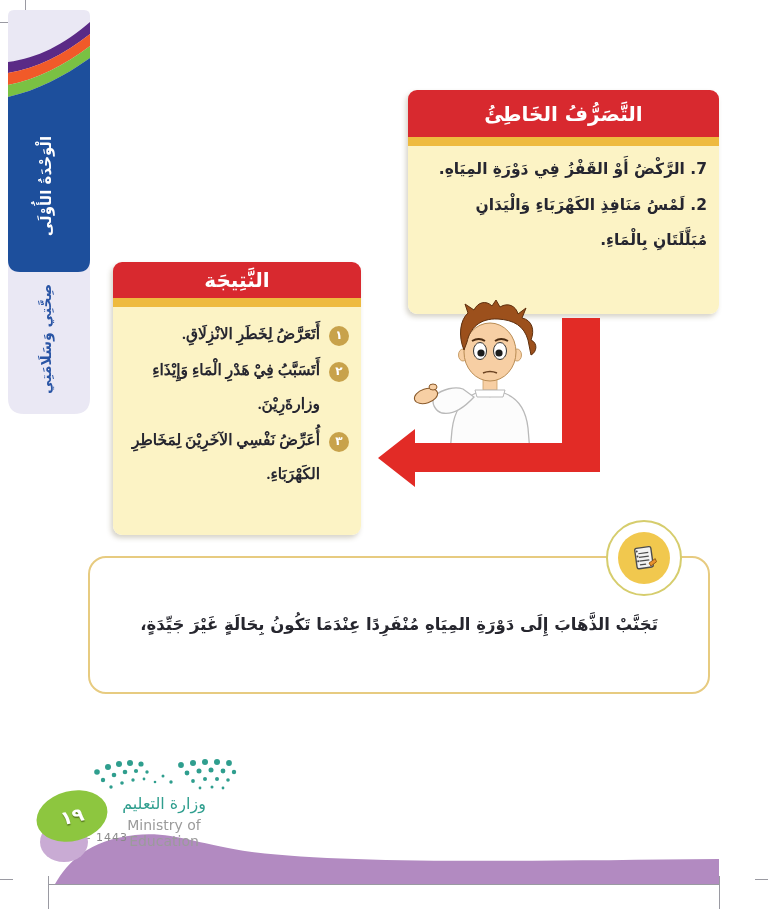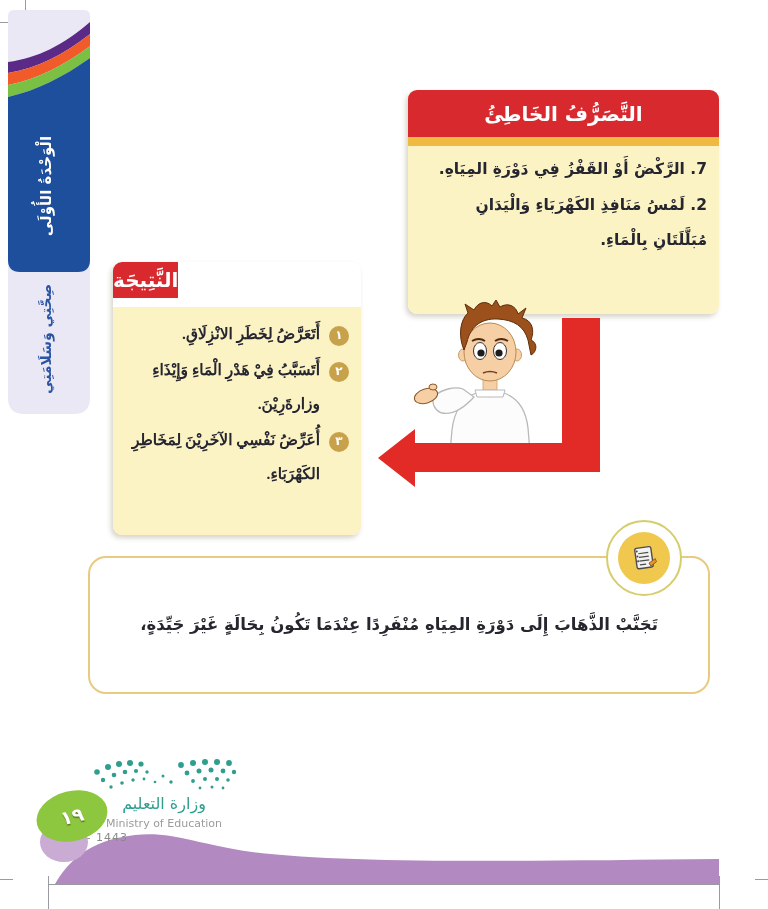--- a/index.html
+++ b/index.html
@@ -27,21 +27,21 @@
     background:#d8292f;color:#fff;font-weight:bold;font-size:20px;
     display:flex;align-items:center;justify-content:center;flex:0 0 auto;
   }
   .infobox .gold{height:9px;background:#eeba3f;flex:0 0 auto;}
   .infobox .bd{
     background:#fcf3c5;flex:1 1 auto;color:#262630;font-weight:bold;
     font-size:15.5px;line-height:2.3;padding:6px 12px 4px 10px;text-align:right;
   }
   .wrongbox{left:390px;top:90px;width:311px;height:224px;}
   .wrongbox .hd{height:47px;}
-  .resultbox{left:95px;top:262px;width:248px;height:273px;z-index:1;align-items:flex-end;}
+  .resultbox{left:95px;top:262px;width:248px;height:273px;z-index:1;}
   .resultbox .hd{height:36px;}
   .result-row{display:flex;align-items:flex-start;margin-bottom:2px;}
   .num-circle{
     flex:0 0 auto;width:20px;height:20px;border-radius:50%;background:#c8a24b;
     color:#fff;font-size:12px;font-weight:bold;display:flex;align-items:center;
     justify-content:center;margin-left:9px;margin-top:9px;
   }
   .result-row .txt{flex:1 1 auto;line-height:2.2;font-family:Liberation Serif, serif;}
   
   .boy{position:absolute;left:402px;top:300px;z-index:2;}
@@ -64,21 +64,21 @@
   .note-badge .inner{
     width:52px;height:52px;border-radius:50%;background:#f1c84e;
     display:flex;align-items:center;justify-content:center;
   }
   
   .wave{position:absolute;left:0;top:828px;z-index:0;}
   .moe-dots{position:absolute;left:85px;top:756px;z-index:1;}
   .moe-ar{position:absolute;left:103px;top:794px;width:122px;text-align:center;
     color:#2f9e8e;font-weight:normal;font-size:16px;z-index:2;direction:rtl;}
   .moe-en{position:absolute;left:103px;top:817px;width:122px;text-align:center;
-    color:#9b9b9b;font-size:11px;z-index:2;}
+    color:#9b9b9b;font-size:14px;z-index:2;}
   .edition{position:absolute;left:50px;top:831px;color:#8a8a8a;font-size:11px;
     letter-spacing:1px;z-index:2;}
   .crescent{position:absolute;left:40px;top:822px;width:48px;height:40px;border-radius:50%;
     background:#c9abd4;z-index:2;}
   .page-num{
     position:absolute;left:36px;top:791px;width:72px;height:50px;border-radius:50%;
     background:#8dc63f;transform:rotate(-14deg);z-index:3;
     display:flex;align-items:center;justify-content:center;
     color:#ffffff;font-weight:bold;font-size:19px;
     text-shadow:0 1.5px 1px rgba(80,110,25,.85);

